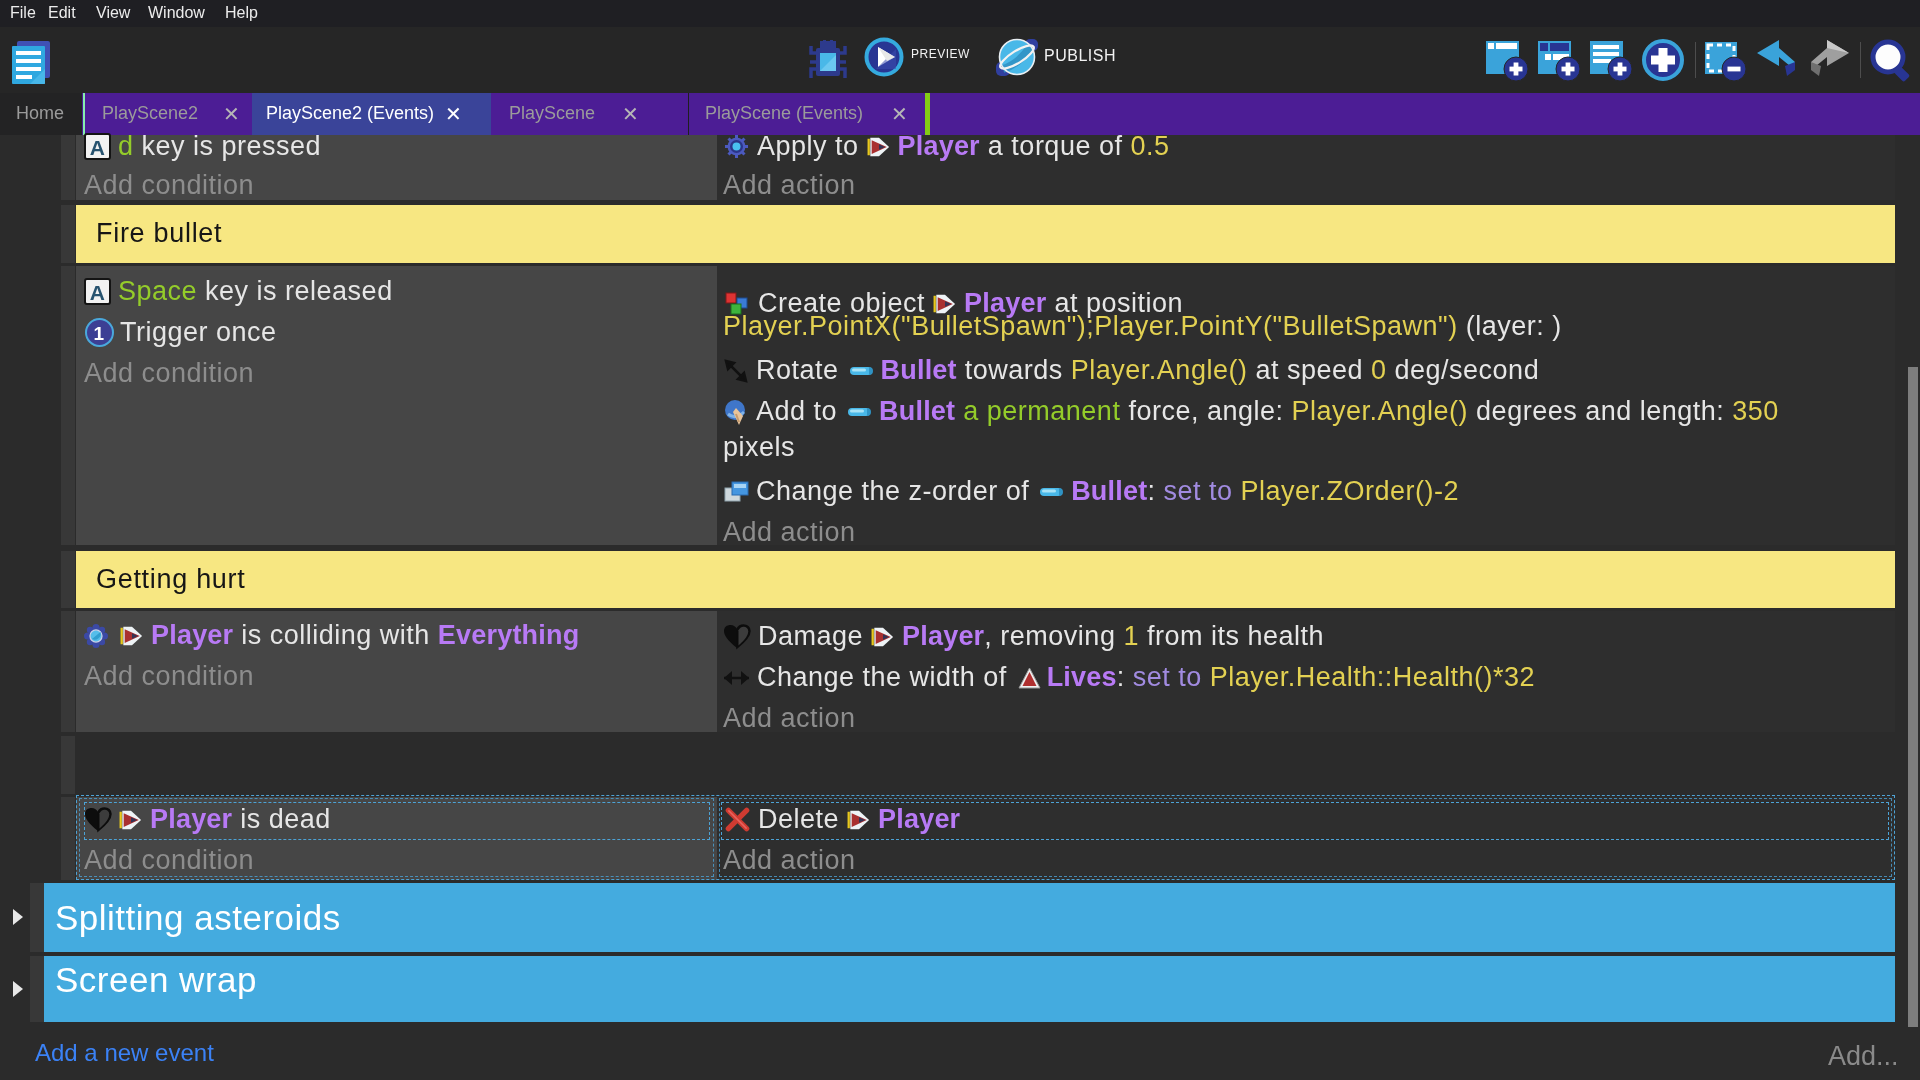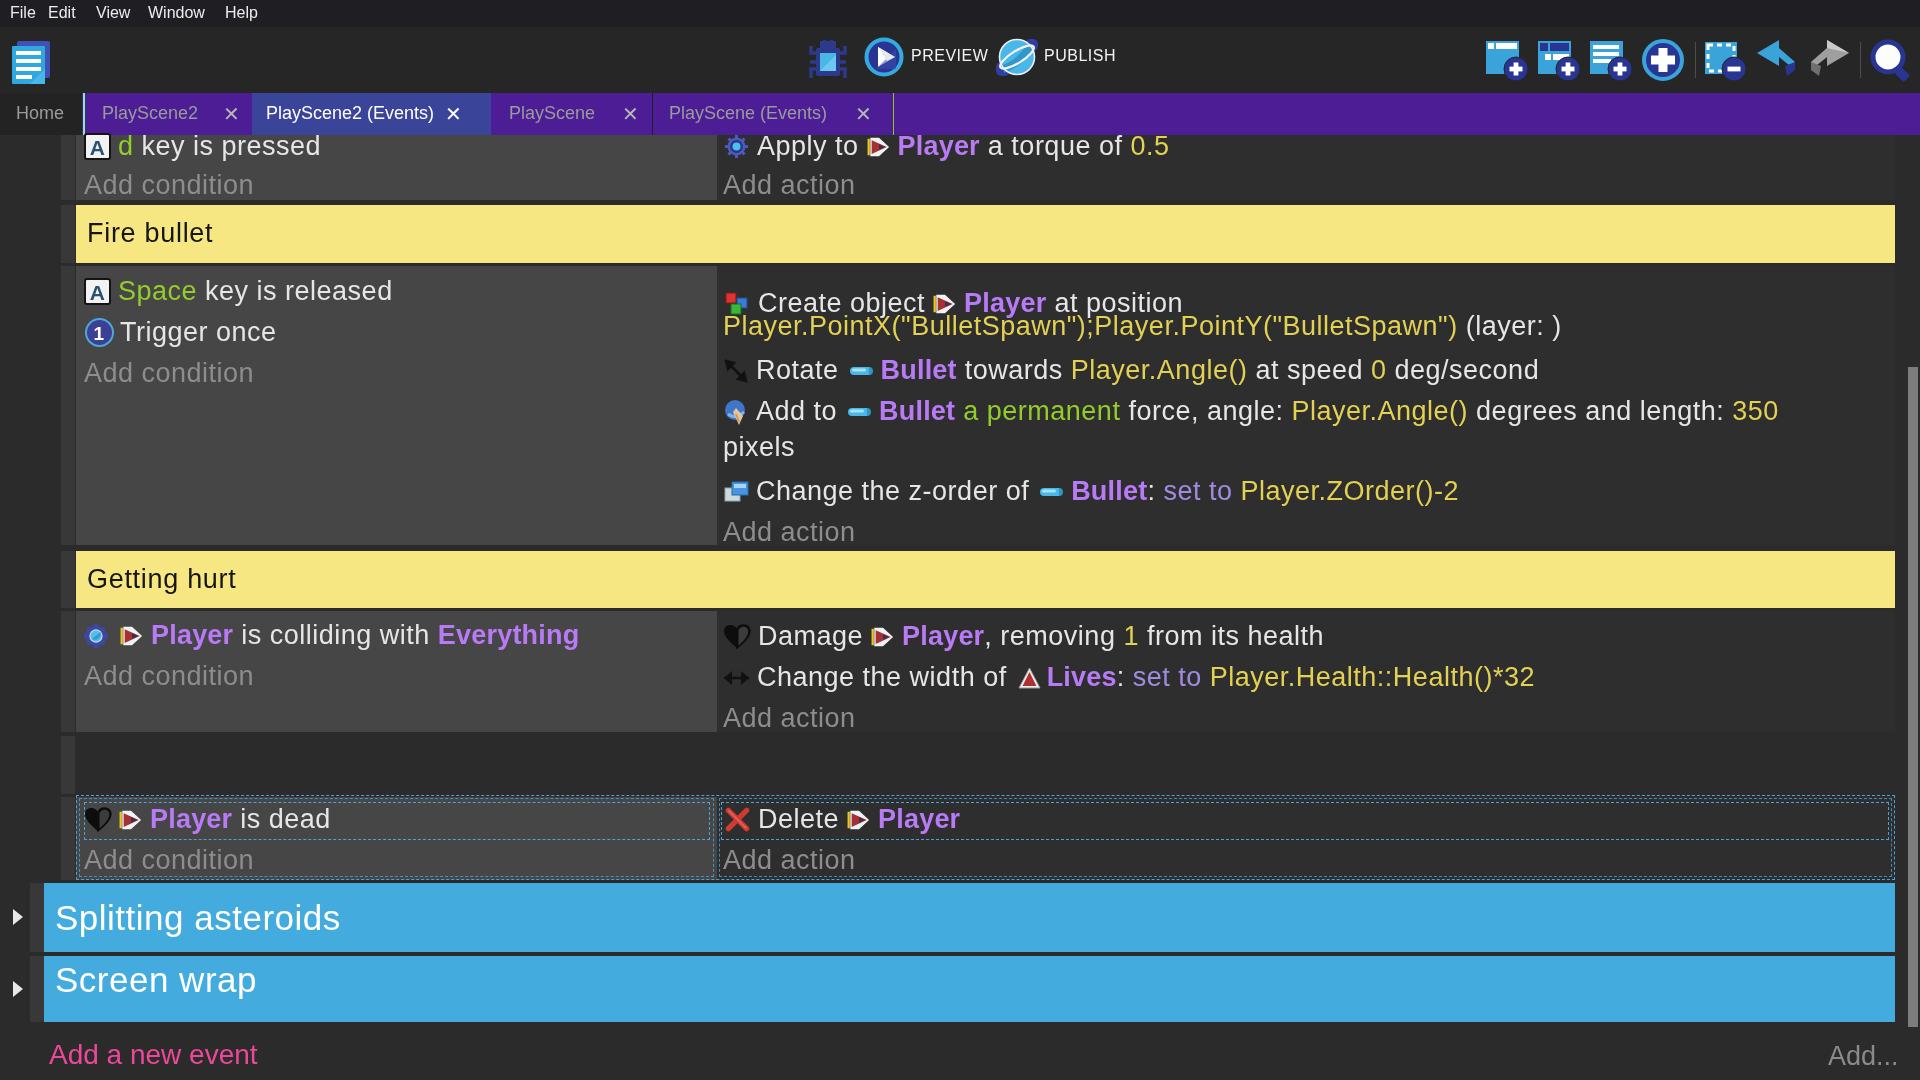--- a/index.html
+++ b/index.html
@@ -12,21 +12,21 @@
   #toolbar { position:absolute; left:0; top:27px; width:1920px; height:66px; background:#262626; }
   #tabbar { position:absolute; left:0; top:93px; width:1920px; height:42px; background:#4c1d95; }
   .tab { position:absolute; top:0; height:42px; color:#9b9b9b; font-size:18px; white-space:nowrap; }
   .tab .lbl { position:absolute; top:10px; }
   .tab .x { position:absolute; top:9px; font-size:20px; color:#b6b6b6; }
   #events { position:absolute; left:0; top:135px; width:1920px; height:945px; background:#2b2b2b; }
   .marginstrip { position:absolute; background:#383838; }
   .cond { position:absolute; left:76px; width:641px; background:#464646; }
   .act  { position:absolute; left:717px; width:1178px; background:#2e2e2e; }
   .band { position:absolute; left:76px; width:1819px; background:#f7e782; color:#161616; font-size:27px; letter-spacing:0.7px; }
-  .band .lbl { position:absolute; left:11px;text-align:right; }
+  .band .lbl { position:absolute; left:20px;text-align:right; }
   .bband { position:absolute; left:44px; width:1851px; background:#44abdf; color:#fff; font-size:35px; letter-spacing:0.5px; }
   .bband .lbl { position:absolute; left:11px; }
   .line { position:absolute; left:0; right:0; height:41px; display:flex; align-items:center;
     font-size:27px; color:#e6e6e6; white-space:pre; letter-spacing:0.5px; }
   .cond .line { padding-left:8px; }
   .act .line { padding-left:6px; }
   .gray { color:#8d8d8d; }
   .obj { color:#b87af5; font-weight:bold; letter-spacing:0.2px; }
   .grn { color:#94cc2a; }
   .yel { color:#e3d152; }
@@ -71,21 +71,21 @@
     <rect x="12" y="13" width="16" height="18" fill="#49b8e8"></rect>
     <path d="M12 31 L28 15 L28 31 Z" fill="#74ccf1" opacity="0.8"></path>
   </svg>
 
   <svg class="abs" style="left:863px;top:9px" width="42" height="42" viewBox="0 0 42 42">
     <circle cx="21" cy="21" r="17.5" fill="#283593" stroke="#35aade" stroke-width="4"></circle>
     <path d="M15 11 L32 21 L15 31 Z" fill="#ffffff"></path>
     <path d="M13 33 L33 13 L33 33 Z" fill="#3d4db0" opacity="0.55"></path>
     <path d="M15 11 L32 21 L24 25 Z" fill="#e8e8e8"></path>
   </svg>
-  <div class="abs" style="left:911px;top:20px;font-size:16px;color:#f2f2f2;letter-spacing:0.5px">PREVIEW</div>
+  <div class="abs" style="left:911px;top:20px;font-size:12px;color:#f2f2f2;letter-spacing:0.5px">PREVIEW</div>
 
   <svg class="abs" style="left:995px;top:9px" width="44" height="42" viewBox="0 0 44 42">
     <rect x="1" y="26" width="14" height="14" rx="5" fill="#303f9f"></rect>
     <rect x="30" y="3" width="13" height="12" rx="5" fill="#303f9f"></rect>
     <circle cx="22" cy="21" r="17.5" fill="#49b8e8"></circle>
     <path d="M8 33 Q24 28 36 10" stroke="#2f8fc2" stroke-width="8" fill="none" opacity="0.85"></path>
     <ellipse cx="22" cy="21" rx="19.5" ry="6" fill="none" stroke="#f2f2f2" stroke-width="2.2" transform="rotate(-32 22 21)"></ellipse>
     <circle cx="22" cy="21" r="17.5" fill="none" stroke="#e8eef2" stroke-width="1.6"></circle>
   </svg>
   <div class="abs" style="left:1044px;top:20px;font-size:16px;color:#f2f2f2;letter-spacing:0.5px">PUBLISH</div>
@@ -154,21 +154,21 @@
       <span class="x" style="left:138px">✕</span>
     </div>
   <div class="tab" style="left:252px;width:239px;background:#3a4499;color:#fff">
       <span class="lbl" style="left:14px">PlayScene2 (Events)</span>
       <span class="x" style="left:193px;color:#fff">✕</span>
     </div>
   <div class="tab" style="left:492px;width:156px">
       <span class="lbl" style="left:17px">PlayScene</span>
       <span class="x" style="left:130px">✕</span>
     </div>
-  <div class="tab" style="left:652px;width:242px;border-left:1px solid #1f1f1f;border-right:1px solid #84cc16">
+  <div class="tab" style="left:688px;width:242px;border-left:1px solid #1f1f1f;border-right:5px solid #84cc16">
       <span class="lbl" style="left:16px">PlayScene (Events)</span>
       <span class="x" style="left:202px">✕</span>
     </div>
 </div>
 
 <div id="events">
 
   <div class="marginstrip" style="left:61px;top:0;width:14px;height:745px"></div>
   <div class="marginstrip" style="left:30px;top:748px;width:14px;height:139px"></div>
   <div class="abs" style="left:61px;top:65px;width:14px;height:5px;background:#2b2b2b"></div>
@@ -362,17 +362,17 @@
 
   <div class="bband" style="top:748px;height:69px">
       <span class="lbl" style="top:15px">Splitting asteroids</span>
     </div>
   <div class="bband" style="top:821px;height:66px">
       <span class="lbl" style="top:4px">Screen wrap</span>
     </div>
   <div class="abs" style="left:13px;top:774px;width:0;height:0;border-left:10px solid #e8e8e8;border-top:8px solid transparent;border-bottom:8px solid transparent"></div>
   <div class="abs" style="left:13px;top:846px;width:0;height:0;border-left:10px solid #e8e8e8;border-top:8px solid transparent;border-bottom:8px solid transparent"></div>
 
-  <div class="abs" style="left:49px;top:904px;font-size:28px;color:#ec4899">Add a new event</div>
+  <div class="abs" style="left:35px;top:904px;font-size:24px;color:#3b82f6">Add a new event</div>
   <div class="abs" style="left:1828px;top:906px;font-size:27px;color:#8a8a8a">Add...</div>
 
   <div class="abs" style="left:1908px;top:232px;width:10px;height:660px;background:#7d7d7d"></div>
 </div>
 
 </body></html>

